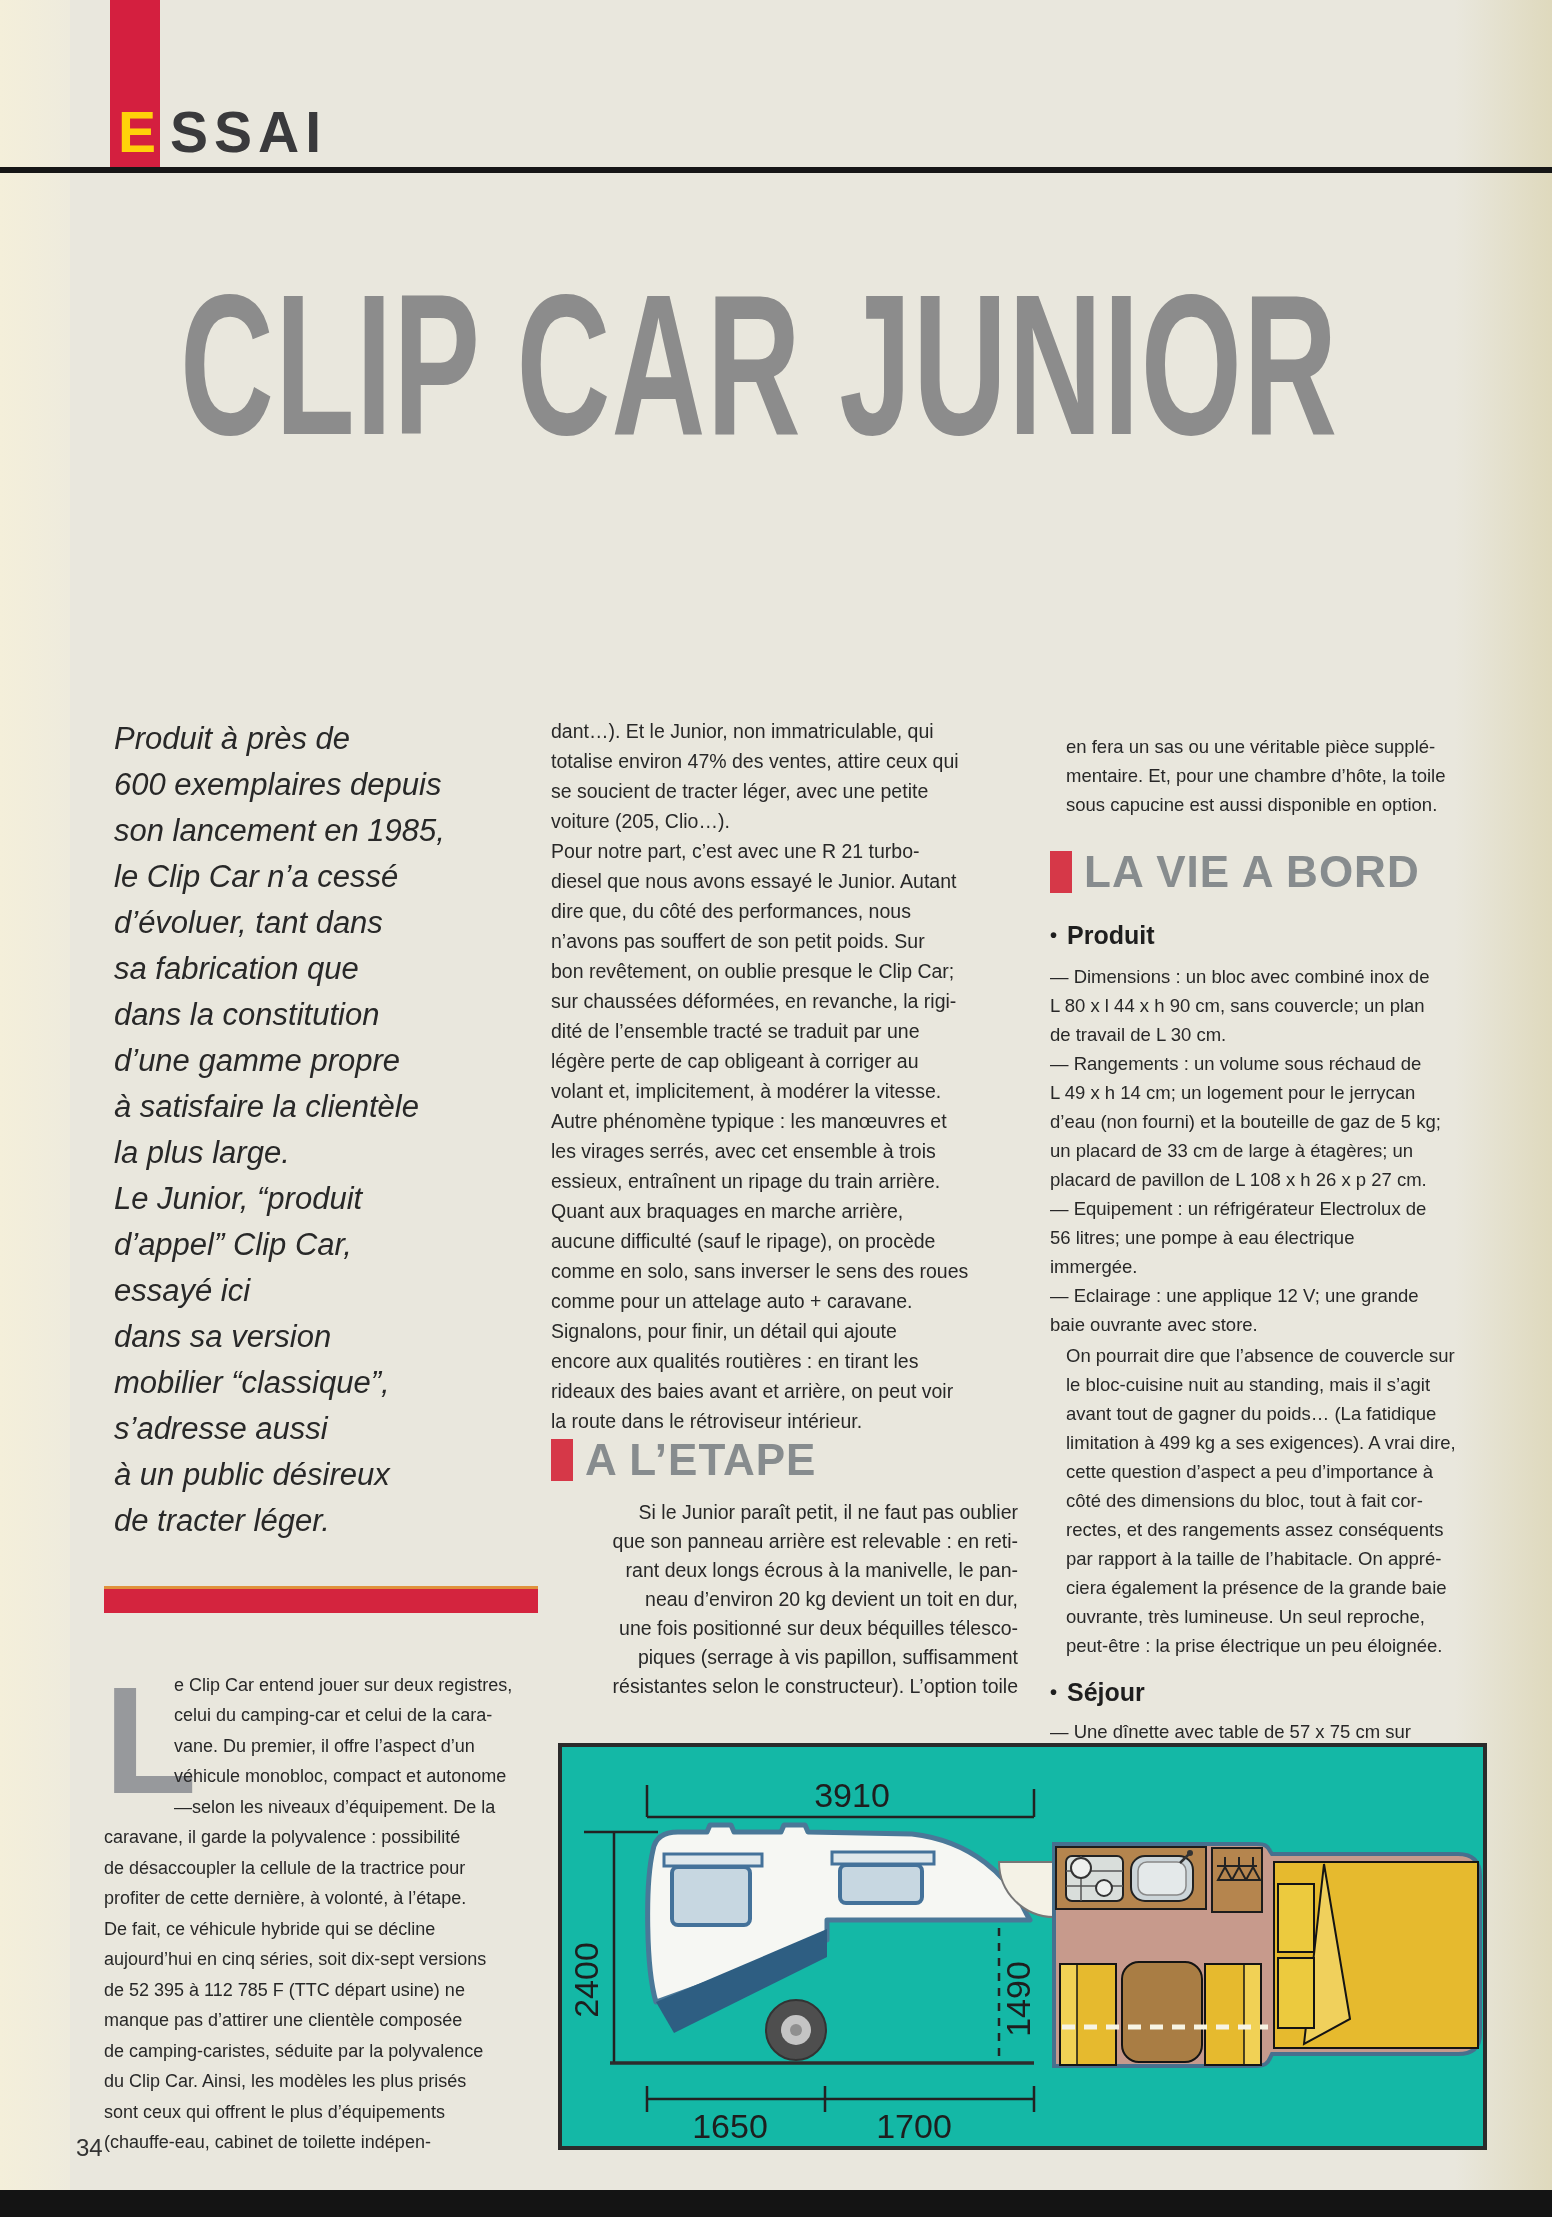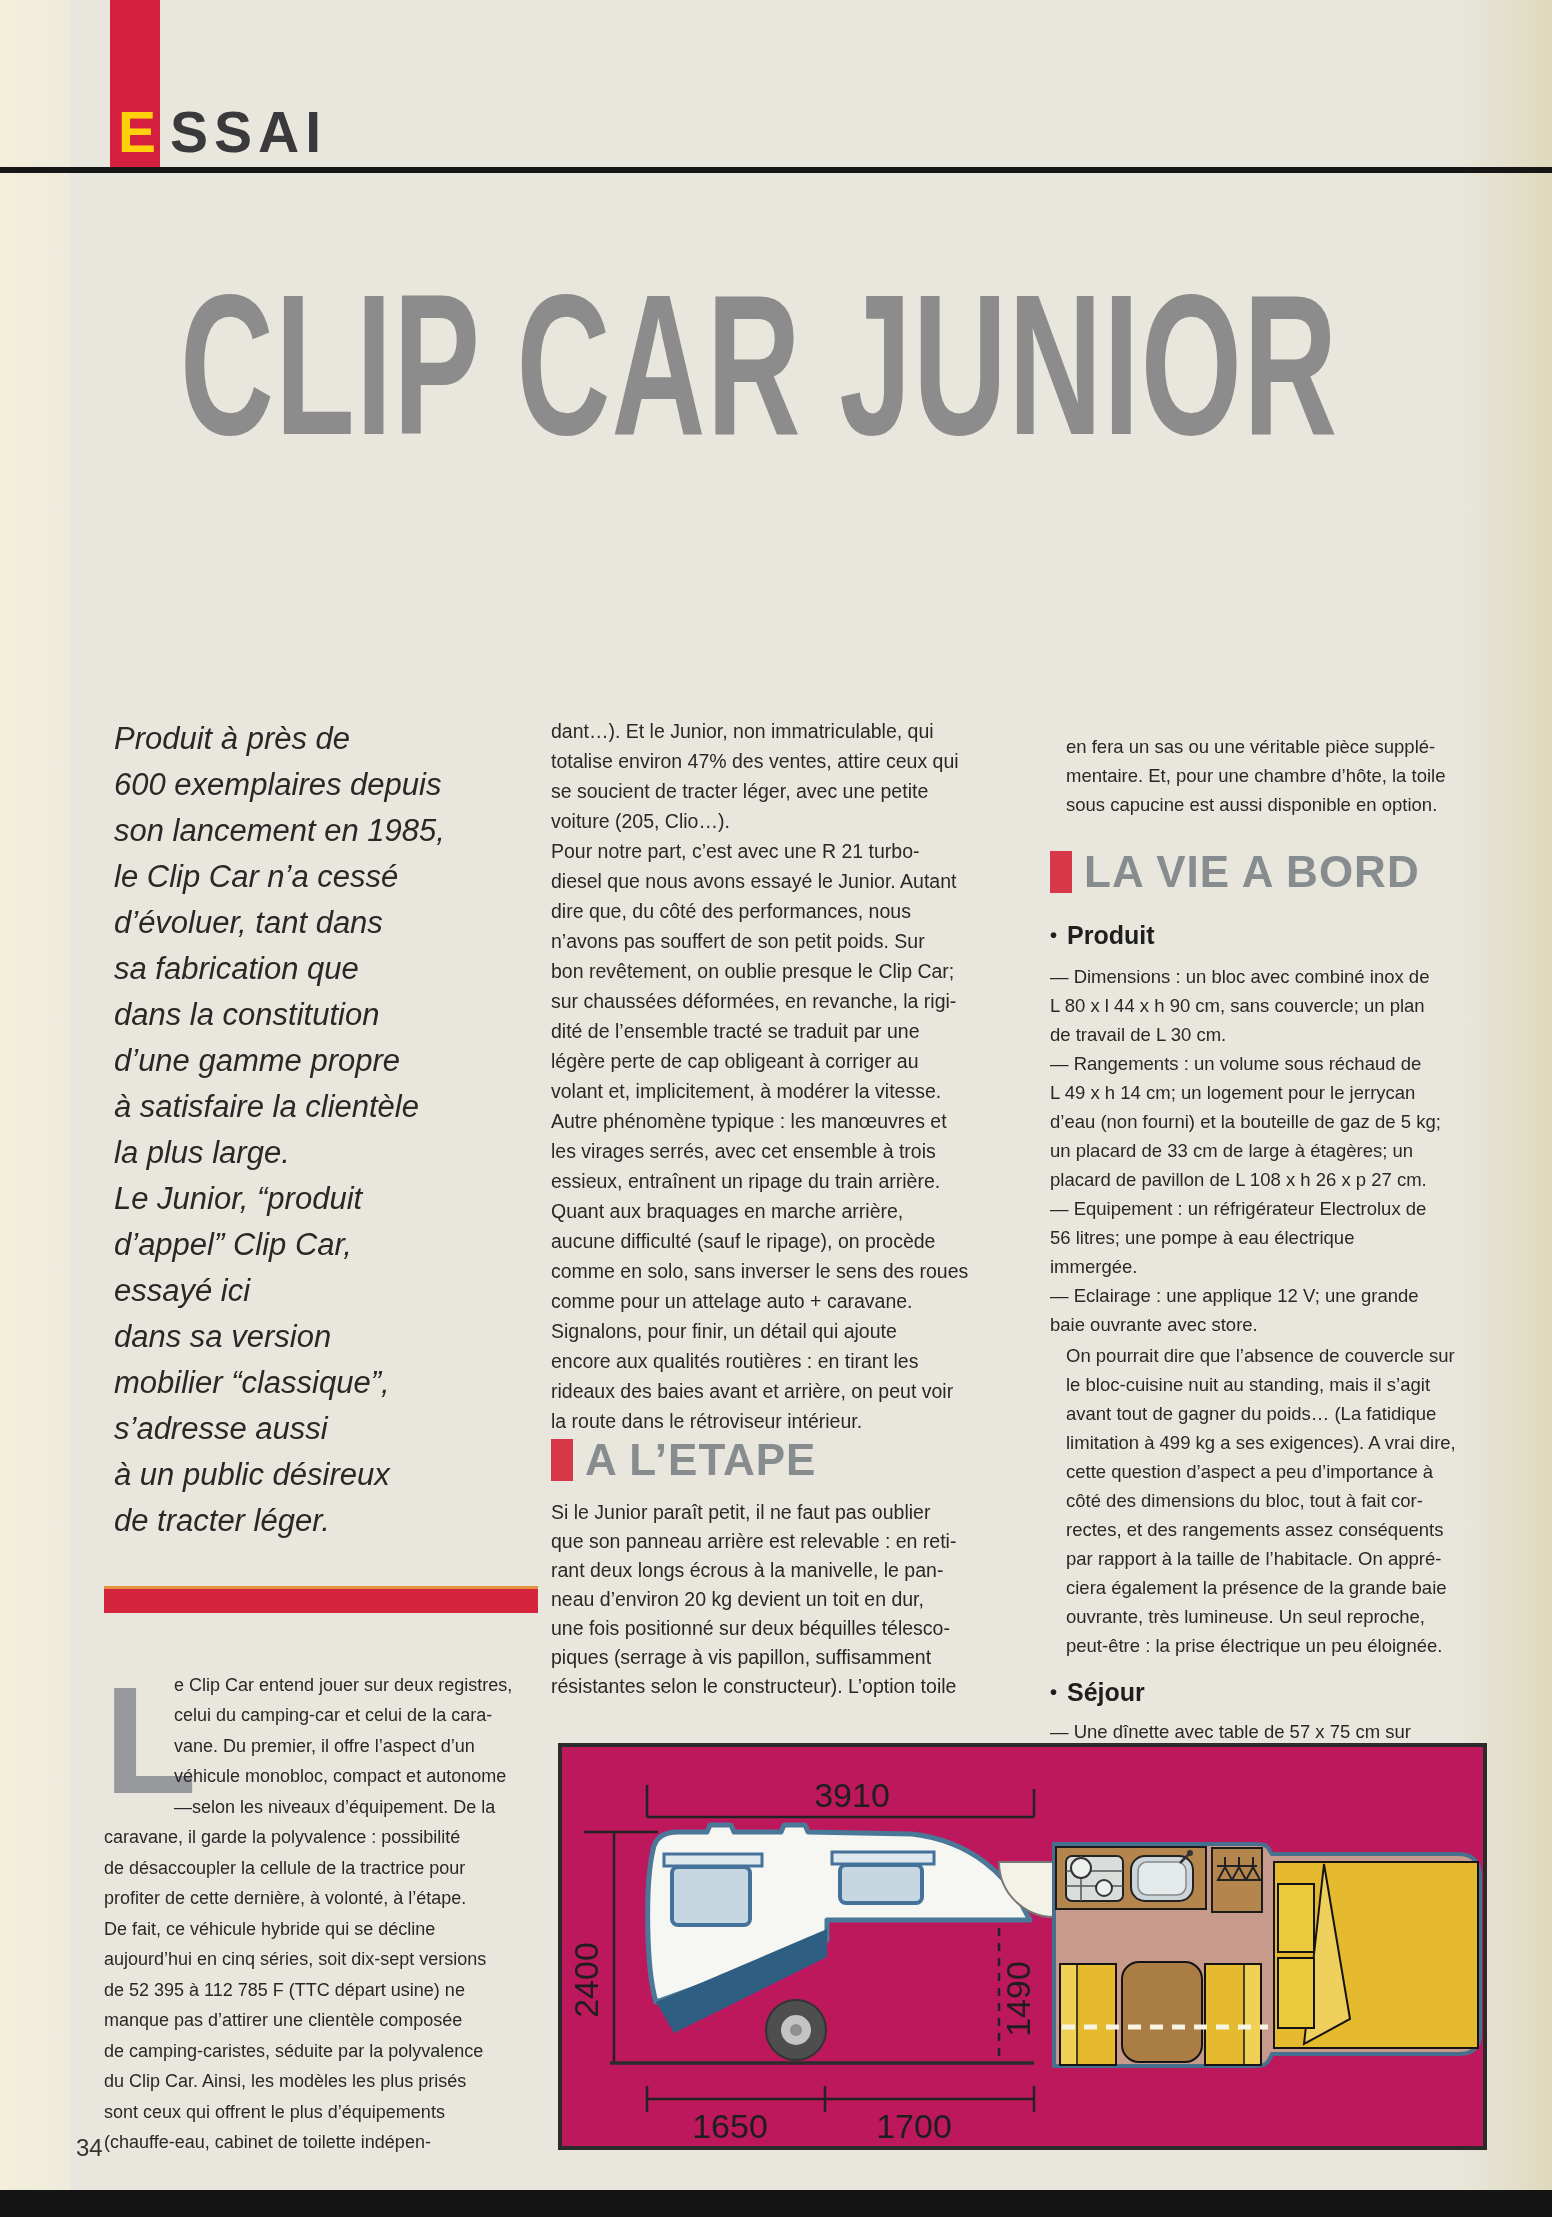--- a/index.html
+++ b/index.html
@@ -35,40 +35,40 @@
   
   .left-flow{left:104px;top:1586px;width:434px;}
   .intro-divider{width:434px;height:27px;background:#d4243e;border-top:3px solid #e0923c;
     box-sizing:border-box;margin-bottom:26px;}
   .left-body{font-size:18px;line-height:30.5px;}
   .dropcap{float:left;width:70px;height:150px;font-size:152px;line-height:0.93;
     font-weight:bold;color:#97999c;font-style:normal;}
   
   .mid-col{left:551px;top:716px;width:467px;}
   .mid-col p{margin:0;font-size:19.5px;line-height:30px;}
-  .mid-col .p3{line-height:29px;margin-top:14px;}
+  .mid-col .p3{line-height:29px;margin-top:14px;text-align:right;}
   
   .right-col{left:1050px;top:716px;width:445px;}
   .right-col p{margin:16px;font-size:18.5px;line-height:29px;}
   
   .col-heading{display:flex;align-items:center;margin:0;}
   .mid-col .col-heading{height:48px;}
   .right-col .col-heading{margin-top:30px;height:46px;}
   .heading-marker{width:22px;height:42px;background:#d63848;margin-right:12px;flex:none;}
   .heading-text{font-size:44px;font-weight:bold;color:#878c8e;letter-spacing:1px;line-height:1;}
   
   .bullet-head{display:flex;align-items:center;margin:0;font-size:25px;font-weight:bold;color:#1e1e1e;}
   .right-col .bullet-head.cuisine{margin-top:26px;margin-bottom:12px;}
   .right-col .bullet-head.sejour{margin-top:18px;margin-bottom:10px;}
   .bullet-glyph{font-size:20px;margin-right:10px;}
   .right-col .item{margin:0;}
   .right-col .p2{margin-top:2px;}
   
   .diagram-panel{left:558px;top:1743px;width:929px;height:407px;box-sizing:border-box;
-    border:4px solid #2b2b2b;background:#be185d;}
+    border:4px solid #2b2b2b;background:#14b8a6;}
   .diagram-panel svg{display:block;}
   .dim-label{font-family:"Liberation Sans",sans-serif;font-size:34px;fill:#1e1e1e;}
   
   .page-number{left:76px;top:2134px;font-size:24px;color:#333;}
 </style>
 </head>
 <body>
 
 <div>
 

